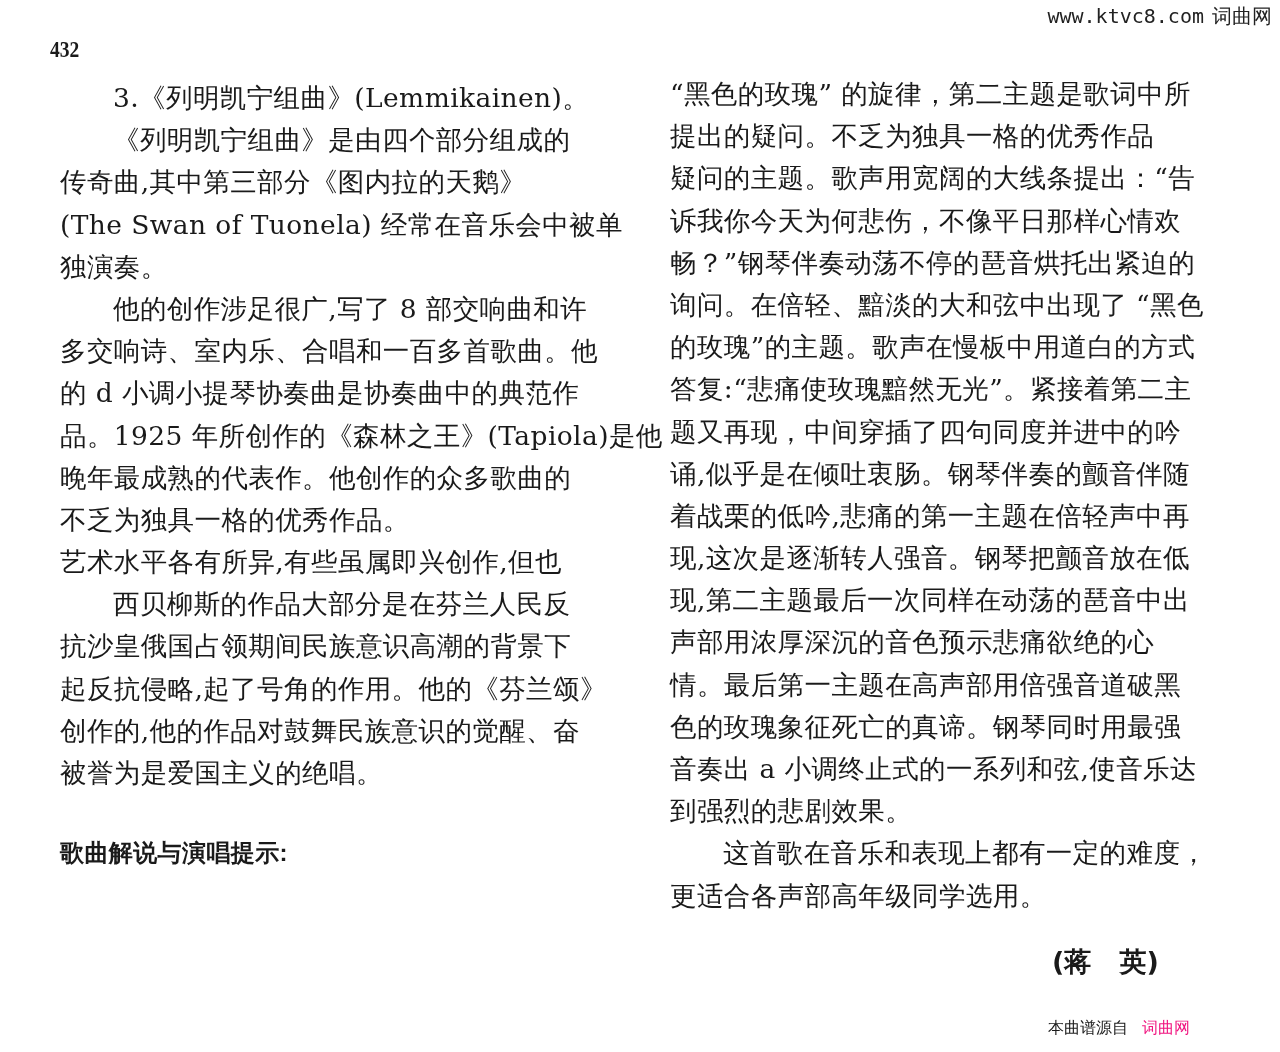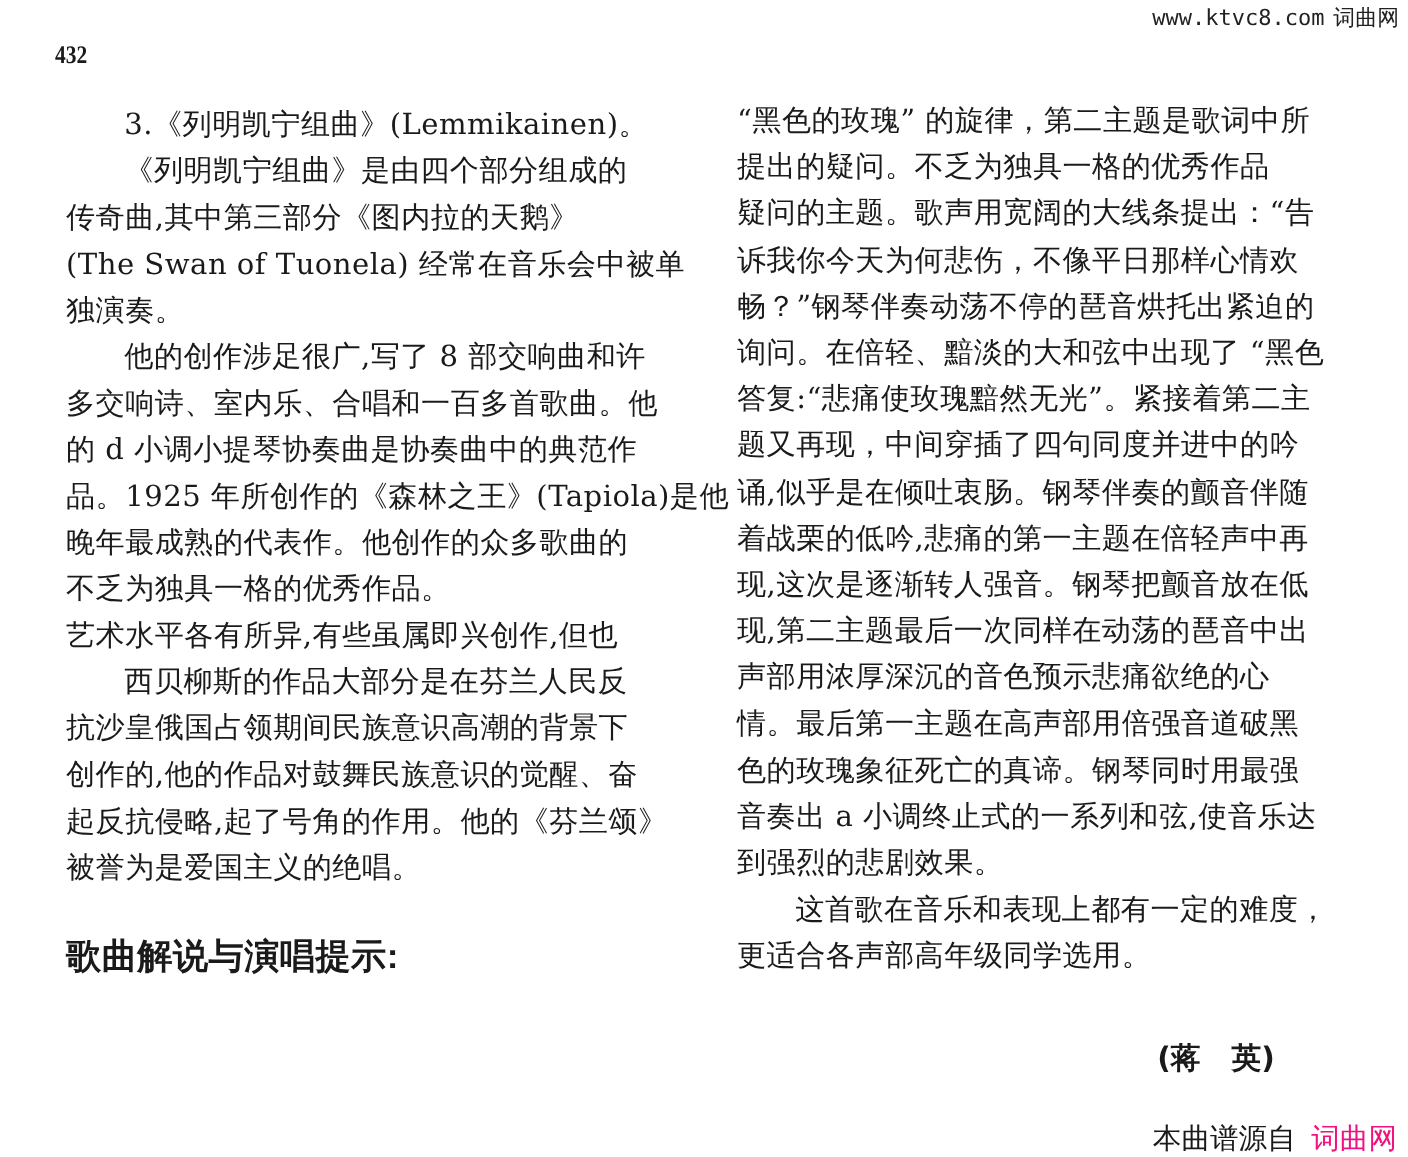--- a/index.html
+++ b/index.html
@@ -11,34 +11,34 @@
     position:absolute; top:3px; right:8px; font-size:20px;
     font-family:"DejaVu Sans Mono","Liberation Mono",monospace; color:#222;
     white-space:nowrap; letter-spacing:0px;
   }
   .watermark-top .cn { font-family:"DejaVu Sans","Liberation Sans",sans-serif; margin-left:8px; }
   .page-num {
     position:absolute; left:50px; top:37px; font-size:23px; font-weight:bold;
     font-family:"Liberation Serif","DejaVu Serif",serif; transform:scaleX(0.85); transform-origin:left;
   }
   .col {
-    position:absolute; font-size:26.5px; line-height:42.2px; letter-spacing:0.4px;margin-top:16px;
+    position:absolute; font-size:26.5px; line-height:42.2px; letter-spacing:0.4px;
   }
   .col-left { left:60px; top:77px; width:570px; }
   .col-right { left:670px; top:73px; width:570px; }
   .line { white-space:nowrap; height:42.2px; }
   .indent { padding-left:53px; }
-  .heading { font-weight:bold; font-family:Liberation Sans, sans-serif; font-size:32px; }
+  .heading { font-weight:bold; font-family:Liberation Sans, sans-serif; font-size:24px; }
   .gap { height:38px; }
   .signature {
     position:absolute; left:1052px; top:944px; font-size:27px; font-weight:bold;
     font-family:"DejaVu Sans","Liberation Sans",sans-serif; white-space:pre;
   }
   .source {
-    position:absolute; left:1048px; top:1018px; font-size:26px;
+    position:absolute; left:1048px; top:1018px; font-size:16px;
     font-family:"DejaVu Sans","Liberation Sans",sans-serif; white-space:nowrap;
   }
   .source .brand { color:#f0137f; margin-left:14px; }
 </style>
 </head>
 <body>
 
 <div class="watermark-top">
   <span>www.ktvc8.com</span><span class="cn">词曲网</span>
 </div>
@@ -58,36 +58,37 @@
     <div class="line">多交响诗、室内乐、合唱和一百多首歌曲。他</div>
     <div class="line">的 d 小调小提琴协奏曲是协奏曲中的典范作</div>
     <div class="line">品。1925 年所创作的《森林之王》(Tapiola)是他</div>
     <div class="line">晚年最成熟的代表作。他创作的众多歌曲的</div>
     <div class="line">不乏为独具一格的优秀作品。</div>
     <div class="line">艺术水平各有所异,有些虽属即兴创作,但也</div>
   </div>
   <div>
     <div class="line indent">西贝柳斯的作品大部分是在芬兰人民反</div>
     <div class="line">抗沙皇俄国占领期间民族意识高潮的背景下</div>
+    <div class="line">起反抗侵略,起了号角的作用。他的《芬兰颂》</div>
     <div class="line">创作的,他的作品对鼓舞民族意识的觉醒、奋</div>
-    <div class="line">起反抗侵略,起了号角的作用。他的《芬兰颂》</div>
     <div class="line">被誉为是爱国主义的绝唱。</div>
   </div>
   <div class="gap"></div>
   <div class="line heading">歌曲解说与演唱提示:</div>
 </div>
 
 <div class="col col-right">
   <div>
     <div class="line">“黑色的玫瑰” 的旋律，第二主题是歌词中所</div>
     <div class="line">提出的疑问。不乏为独具一格的优秀作品</div>
     <div class="line">疑问的主题。歌声用宽阔的大线条提出：“告</div>
     <div class="line">诉我你今天为何悲伤，不像平日那样心情欢</div>
     <div class="line">畅？”钢琴伴奏动荡不停的琶音烘托出紧迫的</div>
     <div class="line">询问。在倍轻、黯淡的大和弦中出现了 “黑色</div>
+    <div class="line">的玫瑰”的主题。歌声在慢板中用道白的方式</div>
     <div class="line">答复:“悲痛使玫瑰黯然无光”。紧接着第二主</div>
     <div class="line">题又再现，中间穿插了四句同度并进中的吟</div>
     <div class="line">诵,似乎是在倾吐衷肠。钢琴伴奏的颤音伴随</div>
     <div class="line">着战栗的低吟,悲痛的第一主题在倍轻声中再</div>
     <div class="line">现,这次是逐渐转人强音。钢琴把颤音放在低</div>
     <div class="line">现,第二主题最后一次同样在动荡的琶音中出</div>
     <div class="line">声部用浓厚深沉的音色预示悲痛欲绝的心</div>
     <div class="line">情。最后第一主题在高声部用倍强音道破黑</div>
     <div class="line">色的玫瑰象征死亡的真谛。钢琴同时用最强</div>
     <div class="line">音奏出 a 小调终止式的一系列和弦,使音乐达</div>

